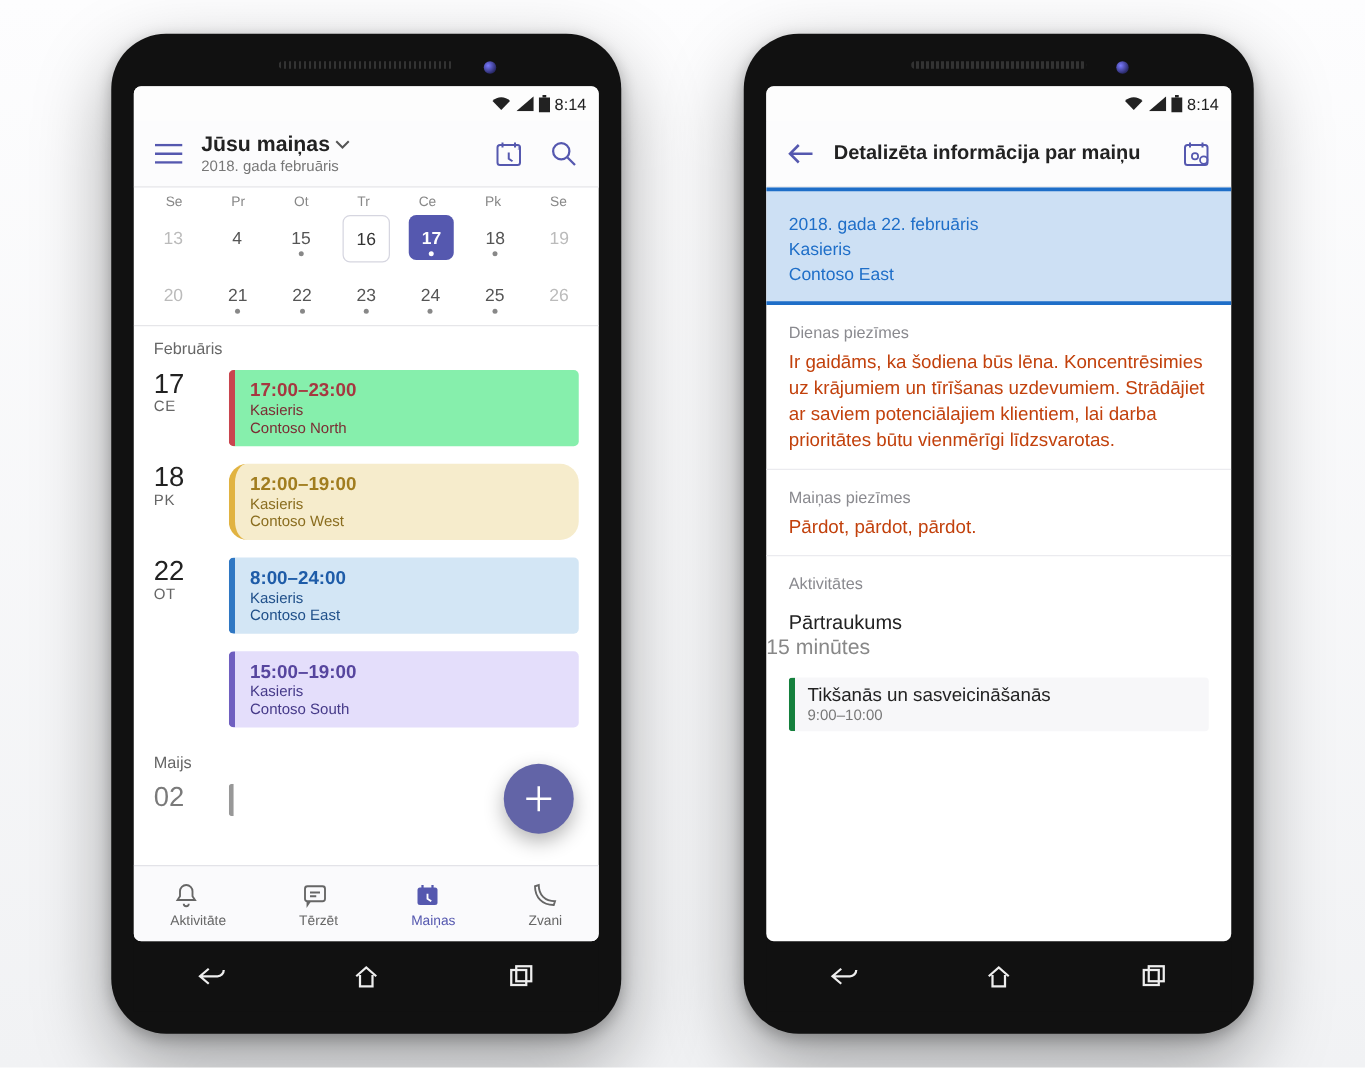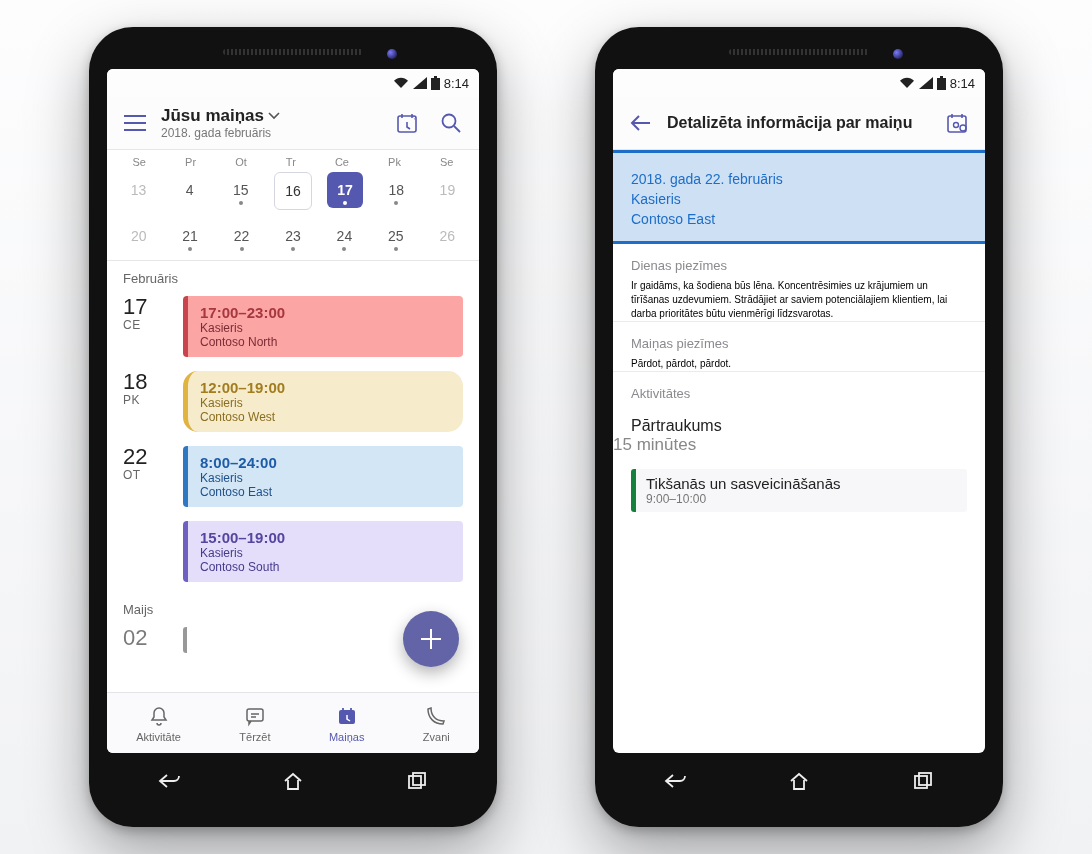--- a/index.html
+++ b/index.html
@@ -108,62 +108,62 @@
   .date-big { font-size:22px; font-weight:400; color:#222; line-height:1; }
   .date-dow { font-size:12px; color:#666; letter-spacing:0.5px; }
   .shift-card {
     flex:1; padding:8px 12px; border-radius:4px;
     border-left:5px solid; margin-bottom:6px;
     background:#f3f3f6;
   }
   .shift-time { font-size:15px; font-weight:600; }
   .shift-role { font-size:12px; }
   .shift-loc { font-size:12px; }
-  .card-red    { background:#fca5a5; border-color:#c9454e; color:#7b2d34;padding-left:12px; }
+  .card-red    { background:#86efac; border-color:#c9454e; color:#7b2d34;padding-left:12px; }
   .card-red .shift-time{color:#a63740;}
   .card-yellow { background:#f6eccc; border-color:#e1b341; color:#8a6d1f;border-radius:15px;}
   .card-yellow .shift-time{color:#a17d1f;}
   .card-blue   { background:#d3e6f5; border-color:#2f77c3; color:#20508a;}
   .card-blue .shift-time{color:#1e5ca8;}
   .card-purple { background:#e4defb; border-color:#6f5fc0; color:#463a89;}
   .card-purple .shift-time{color:#56459e;}
   .peek { height:26px; background:#fff; border-left:4px solid #555; margin:2px 16px 0 76px; border-radius:3px; }
 
   .fab {
     position:absolute; right:20px; bottom:86px;
     width:56px; height:56px; border-radius:50%;
     background:#6264a7; color:#fff; display:flex; align-items:center; justify-content:center;
     box-shadow:0 6px 16px rgba(0,0,0,0.3); font-size:30px; cursor:pointer;
   }
 
   .tabbar {
     height:60px; border-top:1px solid #e3e3e8; background:#fafafc;
     display:flex; justify-content:space-around; align-items:center;
   }
-  .tab { display:flex; flex-direction:column; align-items:center; gap:2px; font-size:11px; color:#666; cursor:pointer; }
+  .tab { display:flex; flex-direction:column; gap:2px; font-size:11px; color:#666; cursor:pointer; }
   .tab.active { color:#5558af; }
   .tab-icon { width:26px; height:26px; display:flex; align-items:center; justify-content:center; }
 
   
   .detail-hero {
     background:#cde0f4;
     border-top:3px solid #1e6ec8;
     border-bottom:3px solid #1e6ec8;
     padding:14px 18px;
   }
   .hero-row { display:flex; align-items:center; justify-content:space-between; }
   .hero-time { font-size:26px; font-weight:300; color:#1e6ec8; }
   .req-btn {
     border:1.5px solid #2a78c7; color:#2a78c7; background:#fff;
     padding:6px 12px; border-radius:3px; font-size:13px; font-weight:600; cursor:pointer;
   }
   .hero-line { font-size:14px; color:#1e6ec8; margin-top:4px; }
 
   .section-label { font-size:13px; color:#8a8a8f; padding:14px 18px 6px; }
-  .section-body { font-size:10px; color:#000000; padding:0 18px 0; line-height:1.4; border-bottom:1px solid #ebebef; }
+  .section-body { font-size:15px; color:#c2410c; padding:0 18px 12px; line-height:1.4; border-bottom:1px solid #ebebef; }
   .activity-title { font-size:16px; color:#222; padding:10px 18px 0; }
   .activity-sub { font-size:17px; color:#888; padding:0 0 10px; }
   .activity-card {
     margin:4px 18px; background:#f7f7f9; border-left:5px solid #15803d;
     border-radius:3px; padding:6px 10px;
   }
   .activity-card .t { font-size:15px; color:#222; }
   .activity-card .s { font-size:12px; color:#777; }
 
   .navbar {

